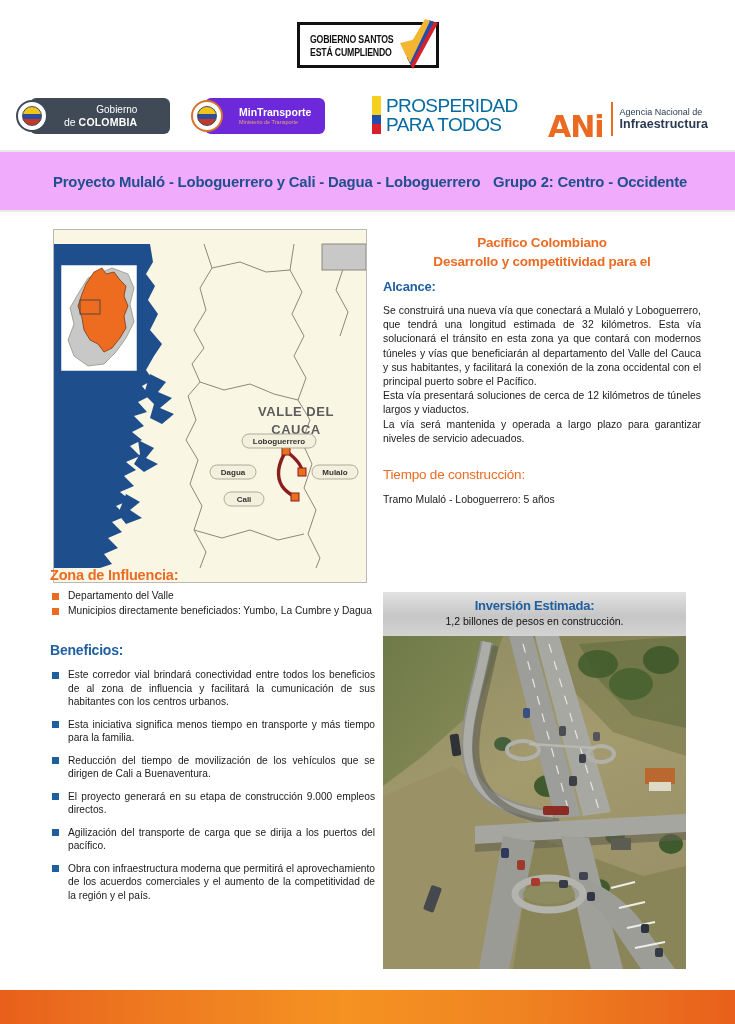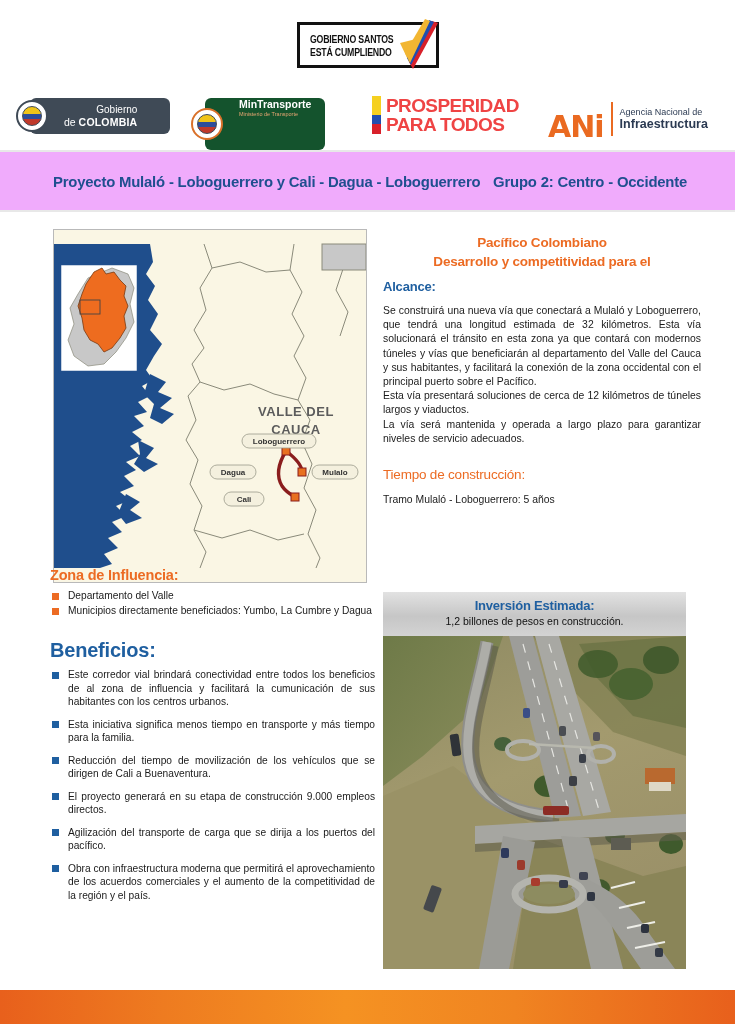--- a/index.html
+++ b/index.html
@@ -54,31 +54,31 @@
     width: 20px; height: 20px; border-radius: 50%;
     background: linear-gradient(#f0c419 0 38%, #2d4d9b 38% 68%, #c0392b 68% 100%);
     border: 1.5px solid #3f4a56;
   }
   .logo-gobcol .txt1 { color: #fff; font-size: 10px; line-height: 12px; font-weight: normal; }
   .logo-gobcol .txt2 { color: #fff; font-size: 10.5px; line-height: 12px; }
   .logo-gobcol .txt2 b { font-weight: bold; letter-spacing: 0.2px; }
 
   .logo-mintrans {
     position: absolute; left: 205px; top: 2px;
-    display: flex; align-items: flex-start;
-    background: #14532d; border-radius: 6px;
-    height: 52px; padding: 0 14px 0 34px; min-width: 120px;
+    display: flex; align-items: center;
+    background: #6d28d9; border-radius: 6px;
+    height: 36px; padding: 0 14px 0 34px; min-width: 120px;
   }
   .logo-mintrans .seal { border-color: #d9712a; }
   .logo-mintrans .mt1 { color: #fff; font-size: 10.5px; line-height: 12px; font-weight: bold; }
   .logo-mintrans .mt2 { color: #e8a673; font-size: 5.5px; line-height: 8px; }
 
   .logo-prosperidad { position: absolute; left: 372px; top: 0px; display: flex; align-items: center; }
   .flagbar { width: 9px; height: 38px; background: linear-gradient(#f5d020 0 50%, #1f4eb0 50% 75%, #d8202a 75% 100%); margin-right: 5px; }
-  .logo-prosperidad .pr { color: #ef4444; font-weight: bold; font-size: 19px; line-height: 19px; letter-spacing: -0.6px; }
+  .logo-prosperidad .pr { color: #0369a1; font-weight: normal; font-size: 19px; line-height: 19px; letter-spacing: -0.6px; }
 
   .logo-ani { position: absolute; left: 548px; top: 0px; display: flex; align-items: center; }
   .ani-mark { color: #ea6a21; font-weight: bold; font-size: 30px; line-height: 30px; letter-spacing: -1px; font-family: "DejaVu Sans", sans-serif; margin-top: 16px; }
   .ani-rule { width: 2px; height: 34px; background: #ea6a21; margin: 0 7px; }
   .ani-txt1 { color: #2b3a52; font-size: 9px; line-height: 11px; }
   .ani-txt2 { color: #2b3a52; font-size: 12.5px; line-height: 13px; font-weight: bold; }
 
   
   .title-banner {
     position: absolute; top: 150px; left: 0; width: 735px; height: 62px;
@@ -100,21 +100,21 @@
   }
   .map-svg { display: block; width: 100%; height: 100%; }
 
   
   .left-col { position: absolute; left: 50px; top: 565px; width: 325px; }
   .h-orange {
     color: #ec6b23; font-weight: bold; font-size: 14.5px; line-height: 20px;
     letter-spacing: -0.2px; margin-bottom: 4px;
   }
   .h-blue {
-    color: #1f5fa0; font-weight: bold; font-size: 20px; line-height: 20px;
+    color: #1f5fa0; font-weight: bold; font-size: 14px; line-height: 20px;
     letter-spacing: -0.2px;
   }
   ul.bul { list-style: none; }
   ul.bul li {
     position: relative; padding-left: 18px; margin-bottom: 2px;
     font-size: 10.2px; line-height: 13px; color: #1a1a1a;
     text-align: justify;
   }
   ul.bul li::before {
     content: ""; position: absolute; left: 2px; top: 3.5px;

